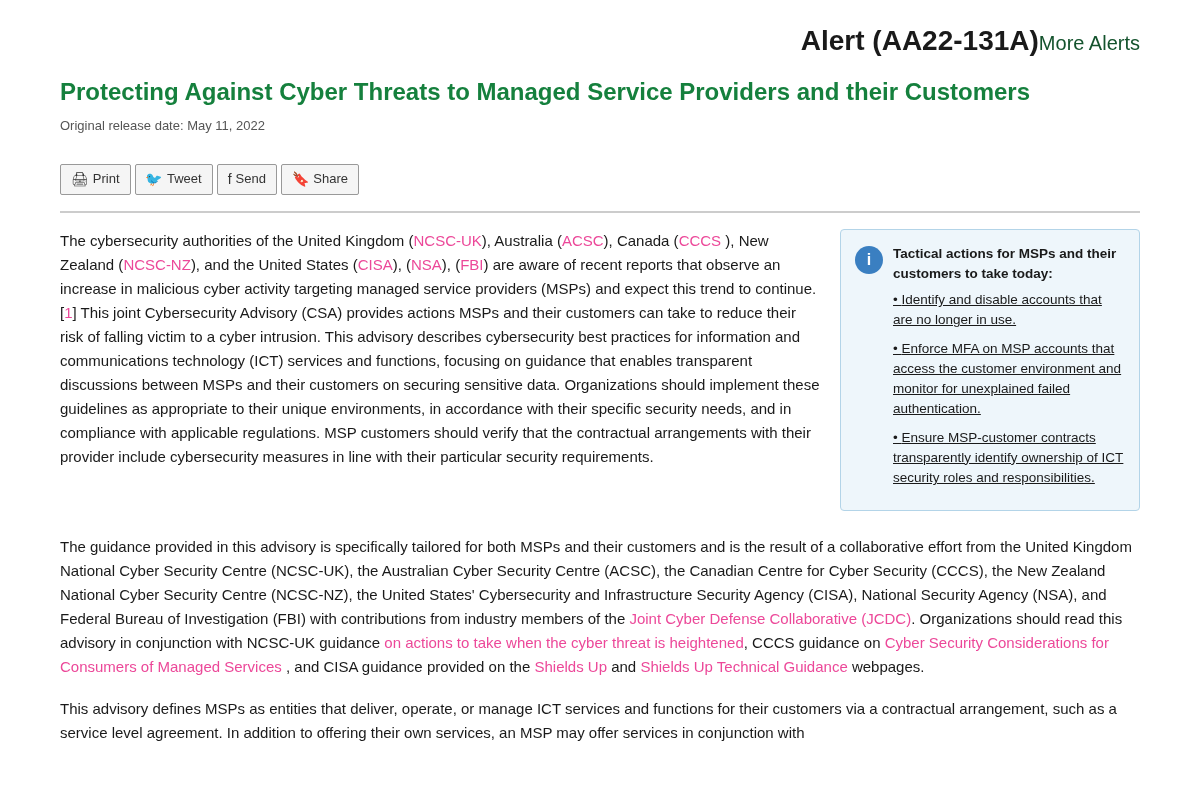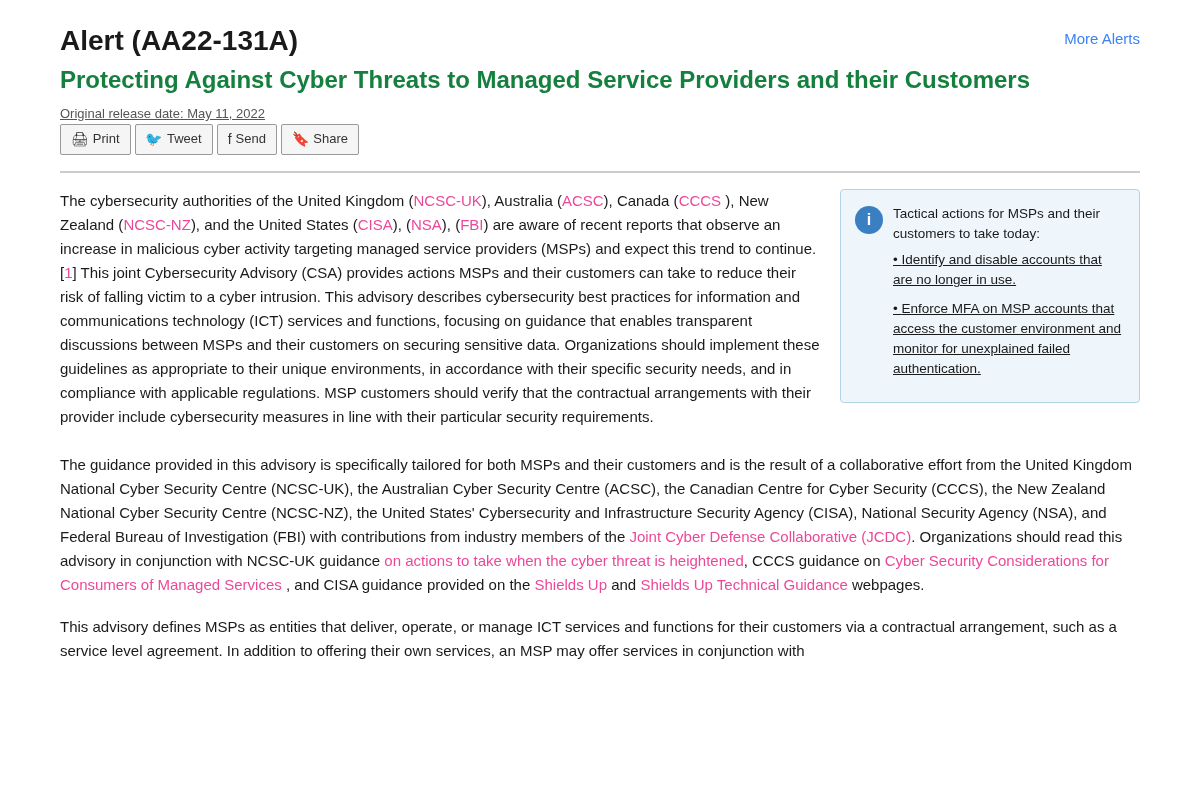--- a/index.html
+++ b/index.html
@@ -11,46 +11,45 @@
       background: #fff;
       padding: 0 20px;
     }
     .page-container {
       max-width: 1100px;
       margin: 0 auto;
       padding: 20px 10px;
     }
     .header-row {
       display: flex;
-      justify-content: space-between;
+      justify-content: flex-end;
       align-items: flex-start;
-      margin-bottom: 0;
+      margin-bottom: 12px;
     }
     .alert-id {
       font-size: 28px;
       font-weight: bold;
       color: #1a1a1a;
     }
     .more-alerts-link {
-      color: #3b82f6;
+      color: #14532d;
       text-decoration: none;
-      font-size: 15px;
+      font-size: 20px;
       margin-top: 8px;
     }
     .page-title {
       font-size: 24px;
       font-weight: bold;
       color: #15803d;
       margin-bottom: 6px;
     }
     .release-date {
       font-size: 13px;
       color: #555;
-      margin-bottom: 0;
-      text-decoration: underline;
+      margin-bottom: 28px;
     }
     .share-bar {
       display: flex;
       gap: 4px;
       margin-bottom: 16px;
       padding-bottom: 16px;
       border-bottom: 2px solid #ccc;
     }
     .share-btn {
       display: inline-flex;
@@ -112,21 +111,21 @@
       color: white;
       font-weight: bold;
       font-size: 16px;
       margin-top: 2px;
     }
     .info-box-content {
       flex: 1;
     }
     .info-box-content p {
       margin-bottom: 6px;
-      font-weight: normal;
+      font-weight: bold;
     }
     .info-box-content ul {
       list-style: none;
       padding: 0;
     }
     .info-box-content ul li {
       margin-bottom: 8px;
       padding-left: 0;
       text-decoration: underline;
     }
@@ -187,20 +186,21 @@
       </p>
     </div>
 
     <div class="info-box">
       <div class="info-icon">i</div>
       <div class="info-box-content">
         <p>Tactical actions for MSPs and their customers to take today:</p>
         <ul>
           <li>Identify and disable accounts that are no longer in use.</li>
           <li>Enforce MFA on MSP accounts that access the customer environment and monitor for unexplained failed authentication.</li>
+          <li>Ensure MSP-customer contracts transparently identify ownership of ICT security roles and responsibilities.</li>
         </ul>
       </div>
     </div>
   </div>
 
   <p class="body-text">
     The guidance provided in this advisory is specifically tailored for both MSPs and their customers and is the result of a collaborative effort from the United Kingdom National Cyber Security Centre (NCSC-UK), the Australian Cyber Security Centre (ACSC), the Canadian Centre for Cyber Security (CCCS), the New Zealand National Cyber Security Centre (NCSC-NZ), the United States' Cybersecurity and Infrastructure Security Agency (CISA), National Security Agency (NSA), and Federal Bureau of Investigation (FBI) with contributions from industry members of the
     <a href="#">Joint Cyber Defense Collaborative (JCDC)</a>. Organizations should read this advisory in conjunction with NCSC-UK guidance <a href="#">on actions to take when the cyber threat is heightened</a>, CCCS guidance on <a href="#">Cyber Security Considerations for Consumers of Managed Services</a><span> , and CISA guidance provided on the </span><a href="#">Shields Up</a> and <a href="#">Shields Up Technical Guidance</a> webpages.
   </p>
 

